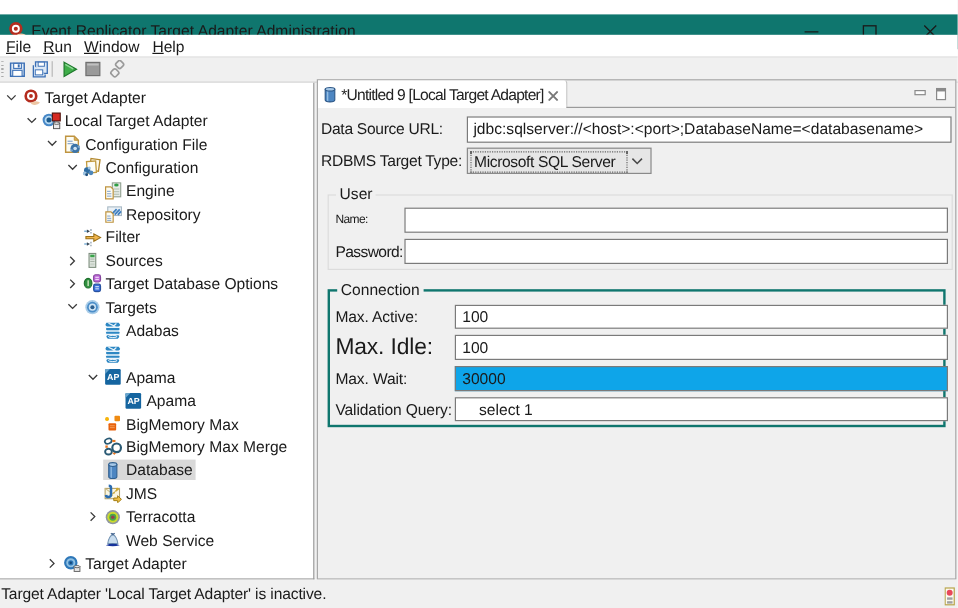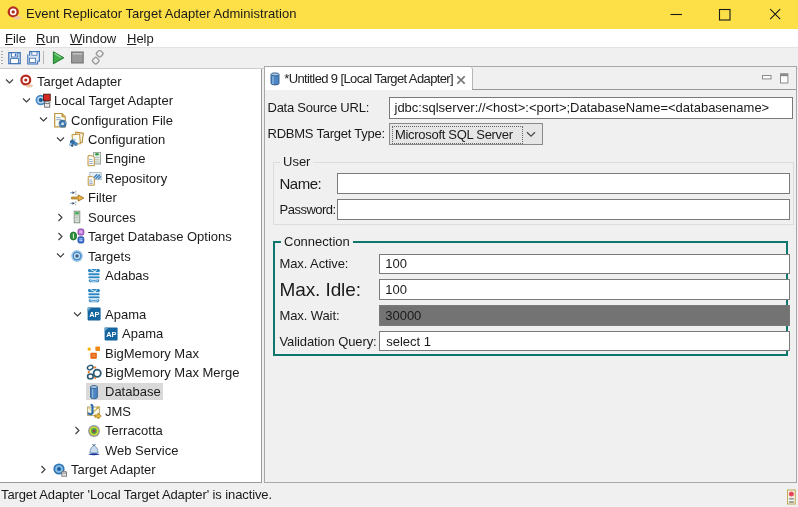--- a/index.html
+++ b/index.html
@@ -1,20 +1,20 @@
 <!DOCTYPE html>
 <html><head><meta charset="utf-8"><style>
 * { margin:0; padding:0; }
 body { width:798px; height:507px; position:relative; overflow:hidden;
   font-family:"Liberation Sans",sans-serif; font-size:13px; color:#1a1a1a; background:#ffffff; }
 .abs { position:absolute; }
 </style></head>
 <body>
 
-<div class="abs" style="left:0;top:0;width:798px;height:29px;background:#fde047">
+<div class="abs" style="left:0;top:12px;width:798px;height:29px;background:#0f766e">
   <span class="abs" style="left:6px;top:5px;line-height:0"><svg width="18" height="18" viewBox="0 0 18 18">
 <circle cx="7.2" cy="6.9" r="5.6" fill="#b42c1e"></circle>
 <circle cx="7.2" cy="6.9" r="3.3" fill="#ffffff"></circle>
 <circle cx="7.2" cy="6.9" r="1.7" fill="#b42c1e"></circle>
 <path d="M7.2 12.6 q2.8-2.2 6-1.4 q2.2.5 2.5 1.3 q-2 2.2-5.5 1.9 q-2.7-.3-3-1.8z" fill="#ecc6a4"></path>
 </svg></span>
   <span class="abs" style="left:26px;top:-1px;height:29px;display:flex;align-items:center;white-space:pre;letter-spacing:0.04px">Event Replicator Target Adapter Administration</span>
   <svg style="position:absolute;left:668px;top:8px" width="116" height="14" viewBox="0 0 116 14">
 <path d="M2.5 6.5 h11.5" stroke="#1a1a1a" stroke-width="1.1"></path>
 <rect x="51.5" y="1.5" width="10.5" height="10.5" fill="none" stroke="#1a1a1a" stroke-width="1.1"></rect>
@@ -342,42 +342,42 @@
 <div style="position:absolute;left:267.5px;top:124.0px;height:19px;display:flex;align-items:center;white-space:pre;font-size:13px;letter-spacing:-0.23px">RDBMS Target Type:</div>
 <div style="position:absolute;left:389px;top:122.5px;width:154px;height:22px;background:#e6e6e6;border:1px solid #8a8a8a;box-sizing:border-box">
 <span style="position:absolute;left:2px;top:2px;width:127px;height:16px;border:1px dotted #666;display:flex;align-items:center;padding-left:2px;white-space:pre;letter-spacing:-0.3px">Microsoft SQL Server</span>
 <svg style="position:absolute;right:6px;top:7px" width="10" height="7" viewBox="0 0 10 7">
       <path d="M1 1.2 L5 5.2 L9 1.2" fill="none" stroke="#4a4a4a" stroke-width="1.3"></path>
     </svg>
 </div>
 <div style="position:absolute;left:273px;top:162px;width:521px;height:63px;border:1px solid #dcdcdc;box-sizing:border-box">
     <span style="position:absolute;left:6px;top:-9px;background:#f0f0f0;padding:0 3px;white-space:pre">User</span>
   </div>
-<div style="position:absolute;left:279.5px;top:174.1px;height:19px;display:flex;align-items:center;white-space:pre;font-size:15px;letter-spacing:-0.5px">Name:</div>
+<div style="position:absolute;left:279.5px;top:174.1px;height:19px;display:flex;align-items:center;white-space:pre;font-size:10px;letter-spacing:-0.5px">Name:</div>
 <div style="position:absolute;left:337.4px;top:173px;width:452.6px;height:21.3px;background:#fff;border:1px solid #7a7a7a;box-sizing:border-box"></div>
 <div style="position:absolute;left:279.5px;top:200.1px;height:19px;display:flex;align-items:center;white-space:pre;font-size:13px;letter-spacing:-0.5px">Password:</div>
 <div style="position:absolute;left:337.4px;top:198.8px;width:452.6px;height:21.3px;background:#fff;border:1px solid #7a7a7a;box-sizing:border-box"></div>
 <div style="position:absolute;left:273px;top:240.5px;width:515px;height:115.5px;border:2px solid #0f766e;box-sizing:border-box">
     <span style="position:absolute;left:6px;top:-9px;background:#f0f0f0;padding:0 3px;white-space:pre">Connection</span>
   </div>
 <div style="position:absolute;left:279.5px;top:254.3px;height:19px;display:flex;align-items:center;white-space:pre;font-size:13px;letter-spacing:-0.1px">Max. Active:</div>
 <div style="position:absolute;left:379.2px;top:253.5px;width:411px;height:20.6px;background:#fff;border:1px solid #7a7a7a;box-sizing:border-box">
     <span style="position:absolute;left:5px;top:0;height:18.6px;display:flex;align-items:center;white-space:pre">100</span>
   </div>
 <div style="position:absolute;left:279.5px;top:280.1px;height:19px;display:flex;align-items:center;white-space:pre;font-size:19px;letter-spacing:-0.1px">Max. Idle:</div>
 <div style="position:absolute;left:379.2px;top:279.3px;width:411px;height:20.6px;background:#fff;border:1px solid #7a7a7a;box-sizing:border-box">
     <span style="position:absolute;left:5px;top:0;height:18.6px;display:flex;align-items:center;white-space:pre">100</span>
   </div>
 <div style="position:absolute;left:279.5px;top:305.9px;height:19px;display:flex;align-items:center;white-space:pre;font-size:13px;letter-spacing:-0.1px">Max. Wait:</div>
-<div style="position:absolute;left:379.2px;top:305.1px;width:411px;height:20.6px;background:#737373;border:1px solid #7a7a7a;box-sizing:border-box">
+<div style="position:absolute;left:379.2px;top:305.1px;width:411px;height:20.6px;background:#0ea5e9;border:1px solid #7a7a7a;box-sizing:border-box">
     <span style="position:absolute;left:5px;top:0;height:18.6px;display:flex;align-items:center;white-space:pre">30000</span>
   </div>
 <div style="position:absolute;left:279.5px;top:331.7px;height:19px;display:flex;align-items:center;white-space:pre;font-size:13px;letter-spacing:-0.1px">Validation Query:</div>
 <div style="position:absolute;left:379.2px;top:330.9px;width:411px;height:20.6px;background:#fff;border:1px solid #7a7a7a;box-sizing:border-box">
-    <span style="position:absolute;left:6px;top:0;height:18.6px;display:flex;align-items:center;white-space:pre">select 1</span>
+    <span style="position:absolute;left:19px;top:0;height:18.6px;display:flex;align-items:center;white-space:pre">select 1</span>
   </div>
 
 <div class="abs" style="left:0;top:483px;width:798px;height:24px;background:#f0f0f0">
   <span class="abs" style="left:1px;top:0;height:22px;display:flex;align-items:center;white-space:pre;letter-spacing:-0.11px">Target Adapter 'Local Target Adapter' is inactive.</span>
   <span class="abs" style="left:787px;top:6px;line-height:0"><svg width="9" height="16" viewBox="0 0 9 16">
 <rect x="0.6" y="1" width="7.6" height="14" fill="#fbfaef" stroke="#b8a44a" stroke-width="1"></rect>
 <circle cx="4.4" cy="5" r="2.5" fill="#e8485a"></circle>
 <rect x="2.2" y="8.8" width="4.6" height="2" fill="#a0a0a0"></rect>
 <rect x="2.2" y="12" width="4.6" height="2" fill="#a0a0a0"></rect>
 </svg></span>

